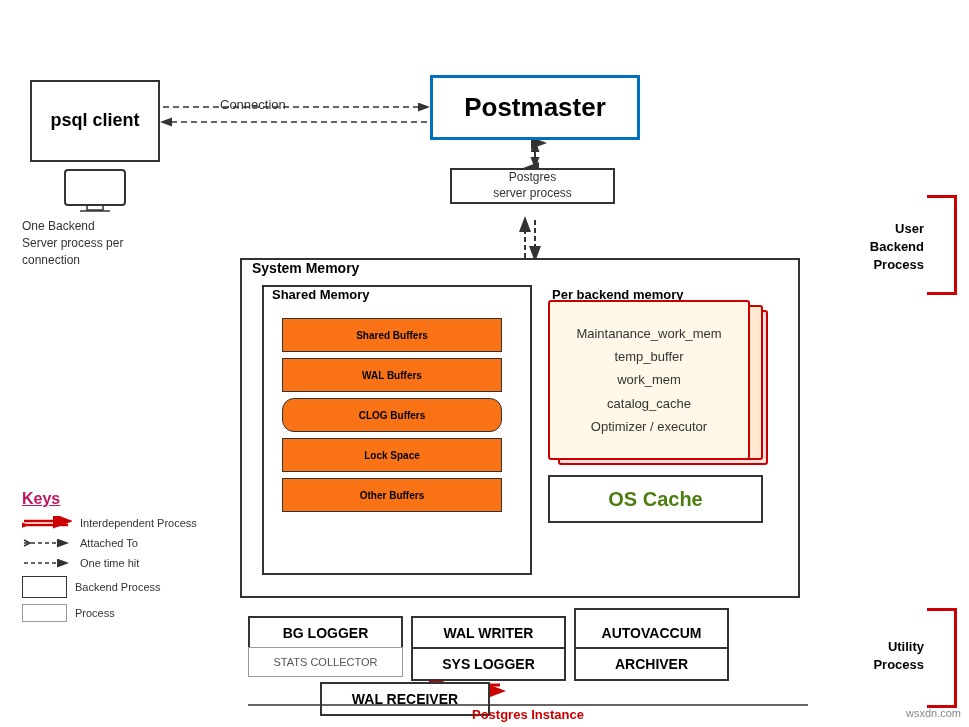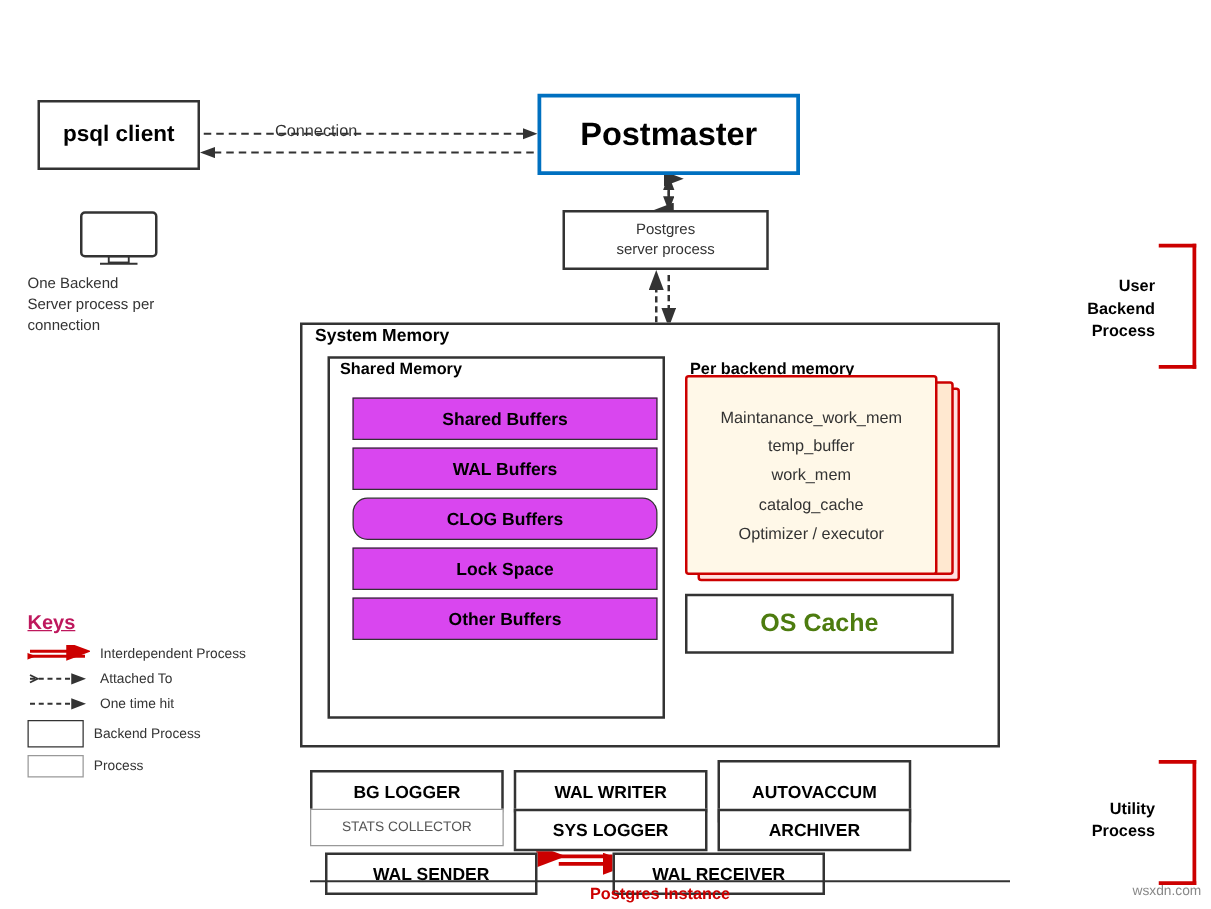--- a/index.html
+++ b/index.html
@@ -27,21 +27,21 @@
       font-size: 11px;
       color: #888;
     }
 
     
     .psql-client {
       position: absolute;
       left: 30px;
       top: 80px;
       width: 130px;
-      height: 56px;
+      height: 82px;
       border: 2px solid #333;
       display: flex;
       align-items: center;
       justify-content: center;
       background: #fff;
     }
     .psql-client-label {
       font-size: 18px;
       font-weight: bold;
       color: #000;
@@ -95,21 +95,21 @@
       font-size: 13px;
       color: #333;
     }
 
     
     .pg-server-box {
       position: absolute;
       left: 450px;
       top: 168px;
       width: 165px;
-      height: 48px;
+      height: 36px;
       border: 2px solid #333;
       display: flex;
       align-items: center;
       justify-content: center;
       background: #fff;
       text-align: center;
     }
     .pg-server-label {
       font-size: 12px;
       color: #333;
@@ -151,28 +151,28 @@
       top: 287px;
       font-size: 13px;
       font-weight: bold;
       color: #000;
     }
 
     
     .sm-item {
       position: absolute;
       left: 282px;
-      width: 244px;
+      width: 220px;
       height: 34px;
       border: 1.5px solid #333;
       display: flex;
       align-items: center;
       justify-content: center;
-      background: #d946ef;
-      font-size: 14px;
+      background: #f97316;
+      font-size: 10px;
       font-weight: bold;
       color: #000;
     }
     .per-backend-title {
       position: absolute;
       left: 552px;
       top: 287px;
       font-size: 13px;
       font-weight: bold;
       color: #000;
@@ -458,21 +458,20 @@
     <div class="proc-box" style="width:155px;height:50px;font-size:14px;">AUTOVACCUM</div>
   </div>
 
   <div style="position:absolute;left:248px;top:647px;display:flex;gap:8px;align-items:flex-start;">
     <div class="proc-box" style="width:155px;height:30px;font-size:11px;font-weight:normal;border:1.5px solid #999;color:#555;">STATS COLLECTOR</div>
     <div class="proc-box" style="width:155px;height:34px;font-size:14px;">SYS LOGGER</div>
     <div class="proc-box" style="width:155px;height:34px;font-size:14px;">ARCHIVER</div>
   </div>
 
   <div style="position:absolute;left:260px;top:682px;display:flex;align-items:center;justify-content:center;gap:0;">
-    <div class="proc-box" style="width:170px;height:34px;font-size:14px;background:#fff;">WAL SENDER</div>
     <div style="width:60px;height:20px;"></div>
     <div class="proc-box" style="width:170px;height:34px;font-size:14px;background:#fff;">WAL RECEIVER</div>
   </div>
 
   <div class="user-backend-brace"></div>
   <div class="user-backend-label">
     <div>User</div>
     <div>Backend</div>
     <div>Process</div>
   </div>

